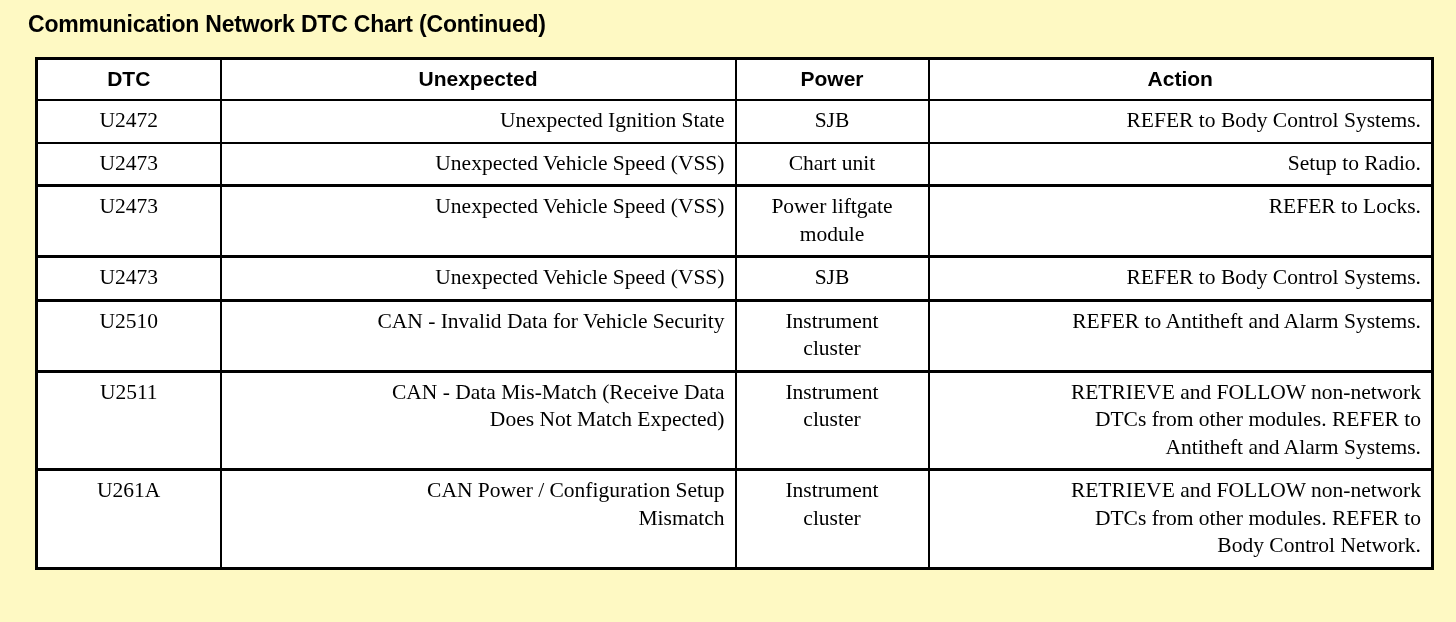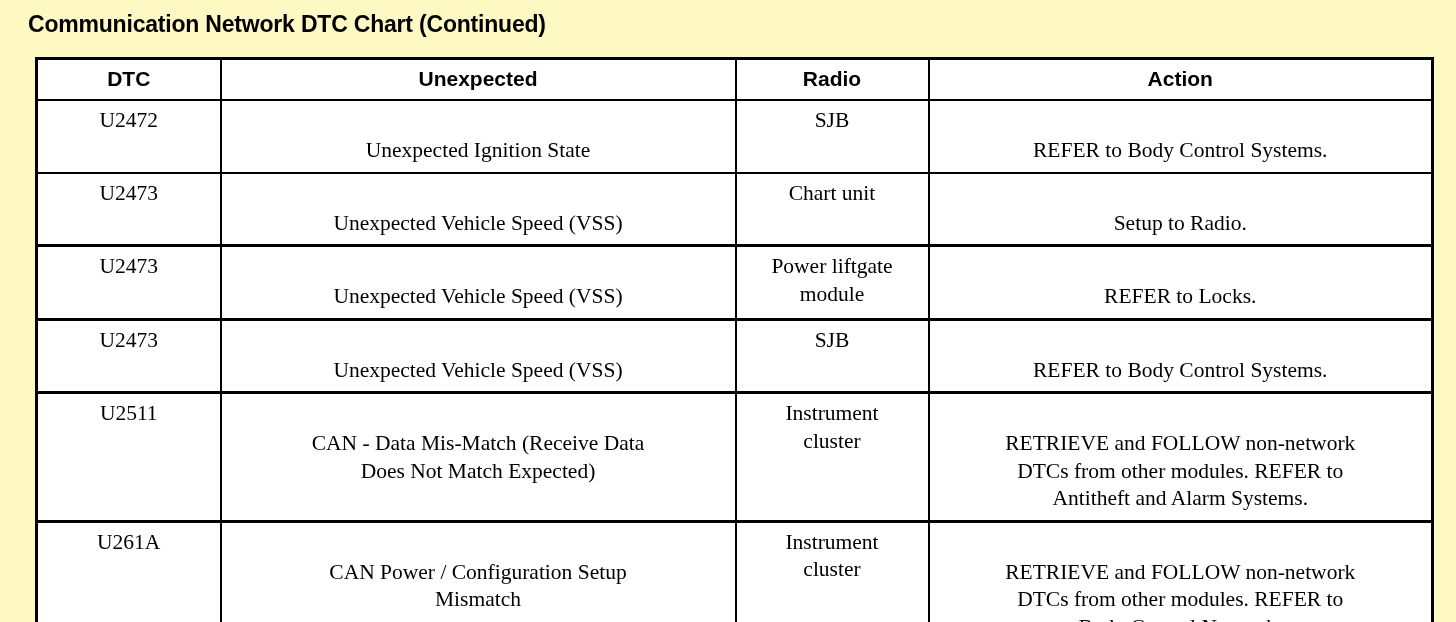--- a/index.html
+++ b/index.html
@@ -72,21 +72,21 @@
     line-height: 1.05;
     white-space: nowrap;
   }
   .cell {
     font-family: "Liberation Serif", "DejaVu Serif", serif;
     font-size: 21.5px;
     line-height: 1.28;
     padding: 6px 10px 7px 10px;
   }
   .cell.center { text-align: center; }
-  .cell.left   { text-align: center; margin-top: 30px; }
+  .cell.left   { text-align: right; }
   .cell .line { display: block; white-space: nowrap; }
 
   
   tr.r-h1 td { height: 32px; }
   tr.r-h2 td { height: 66px; }
   tr.r-h4 td { height: 90px; }
 
   
   tr.sep-thick > td { border-bottom-width: 3px; }
   tr.sep-thick-top > td { border-top-width: 3px; }
@@ -108,21 +108,21 @@
       </colgroup>
       <thead>
         <tr>
           <th>
             <div class="hdr-cell">DTC</div>
           </th>
           <th>
             <div class="hdr-cell">Unexpected</div>
           </th>
           <th>
-            <div class="hdr-cell">Radio</div>
+            <div class="hdr-cell">Power</div>
           </th>
           <th>
             <div class="hdr-cell">Action</div>
           </th>
         </tr>
       </thead>
       <tbody id="table-body">
           <tr class="r-h1">
             <td>
               <div class="cell center">U2472</div>
@@ -197,20 +197,41 @@
               <div class="cell center">
                 <span class="line">SJB</span>
               </div>
             </td>
             <td>
               <div class="cell left">
                 <span class="line">REFER to Body Control Systems.</span>
               </div>
             </td>
           </tr>
+          <tr class="r-h2 sep-thick sep-thick-top">
+            <td>
+              <div class="cell center">U2510</div>
+            </td>
+            <td>
+              <div class="cell left">
+                <span class="line">CAN - Invalid Data for Vehicle Security</span>
+              </div>
+            </td>
+            <td>
+              <div class="cell center">
+                <span class="line">Instrument</span>
+                <span class="line">cluster</span>
+              </div>
+            </td>
+            <td>
+              <div class="cell left">
+                <span class="line">REFER to Antitheft and Alarm Systems.</span>
+              </div>
+            </td>
+          </tr>
           <tr class="r-h4 sep-thick sep-thick-top">
             <td>
               <div class="cell center">U2511</div>
             </td>
             <td>
               <div class="cell left">
                 <span class="line">CAN - Data Mis-Match (Receive Data</span>
                 <span class="line">Does Not Match Expected)</span>
               </div>
             </td>

